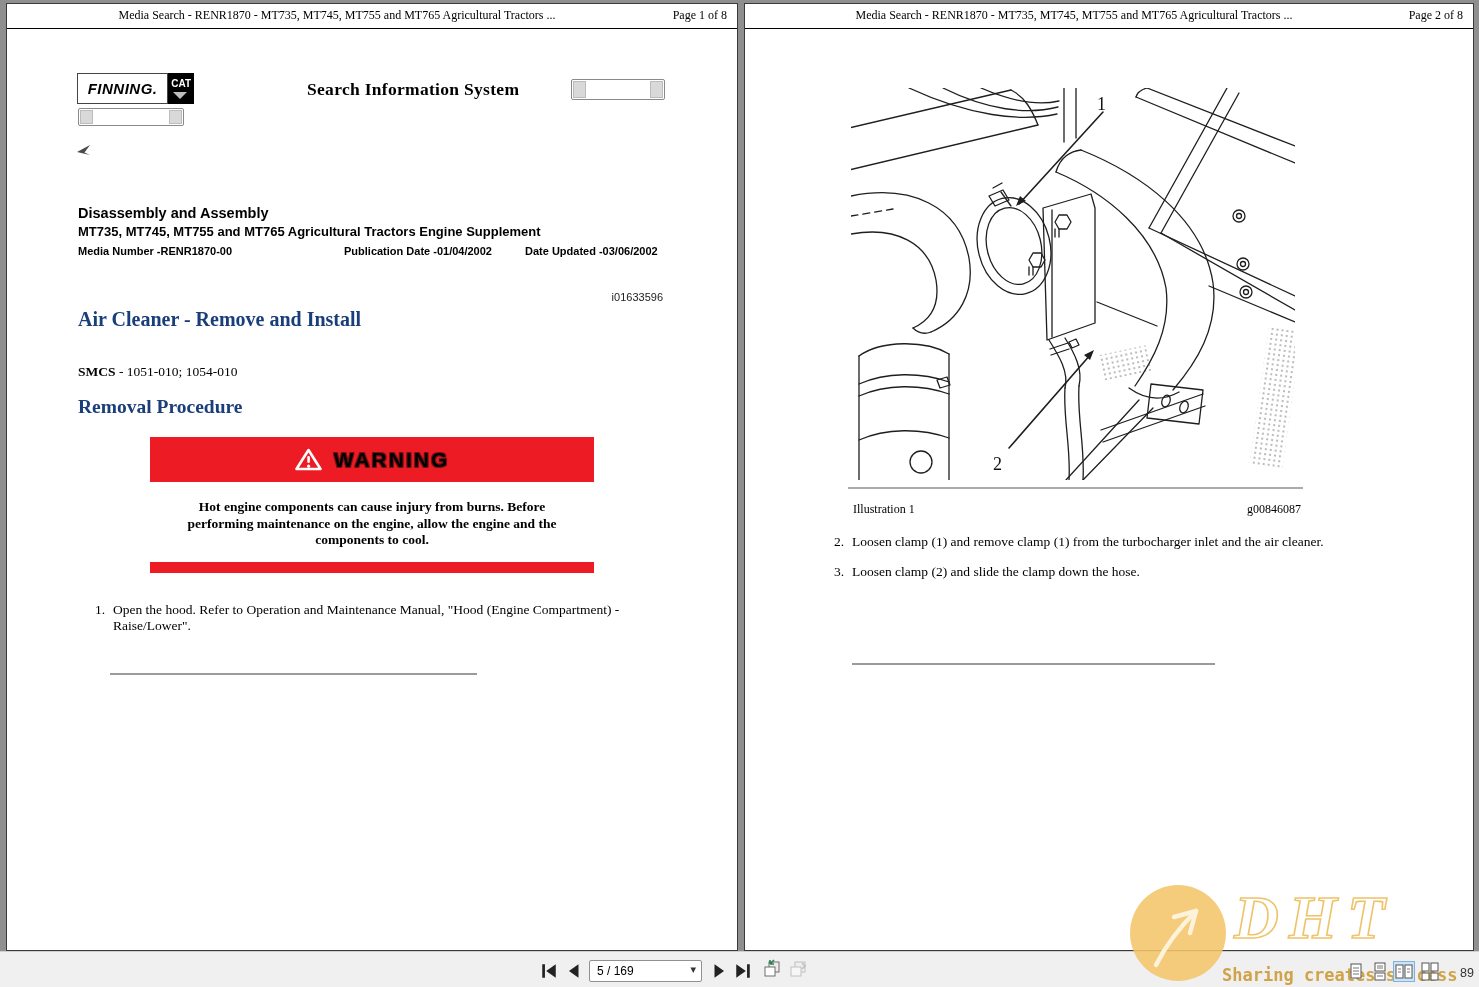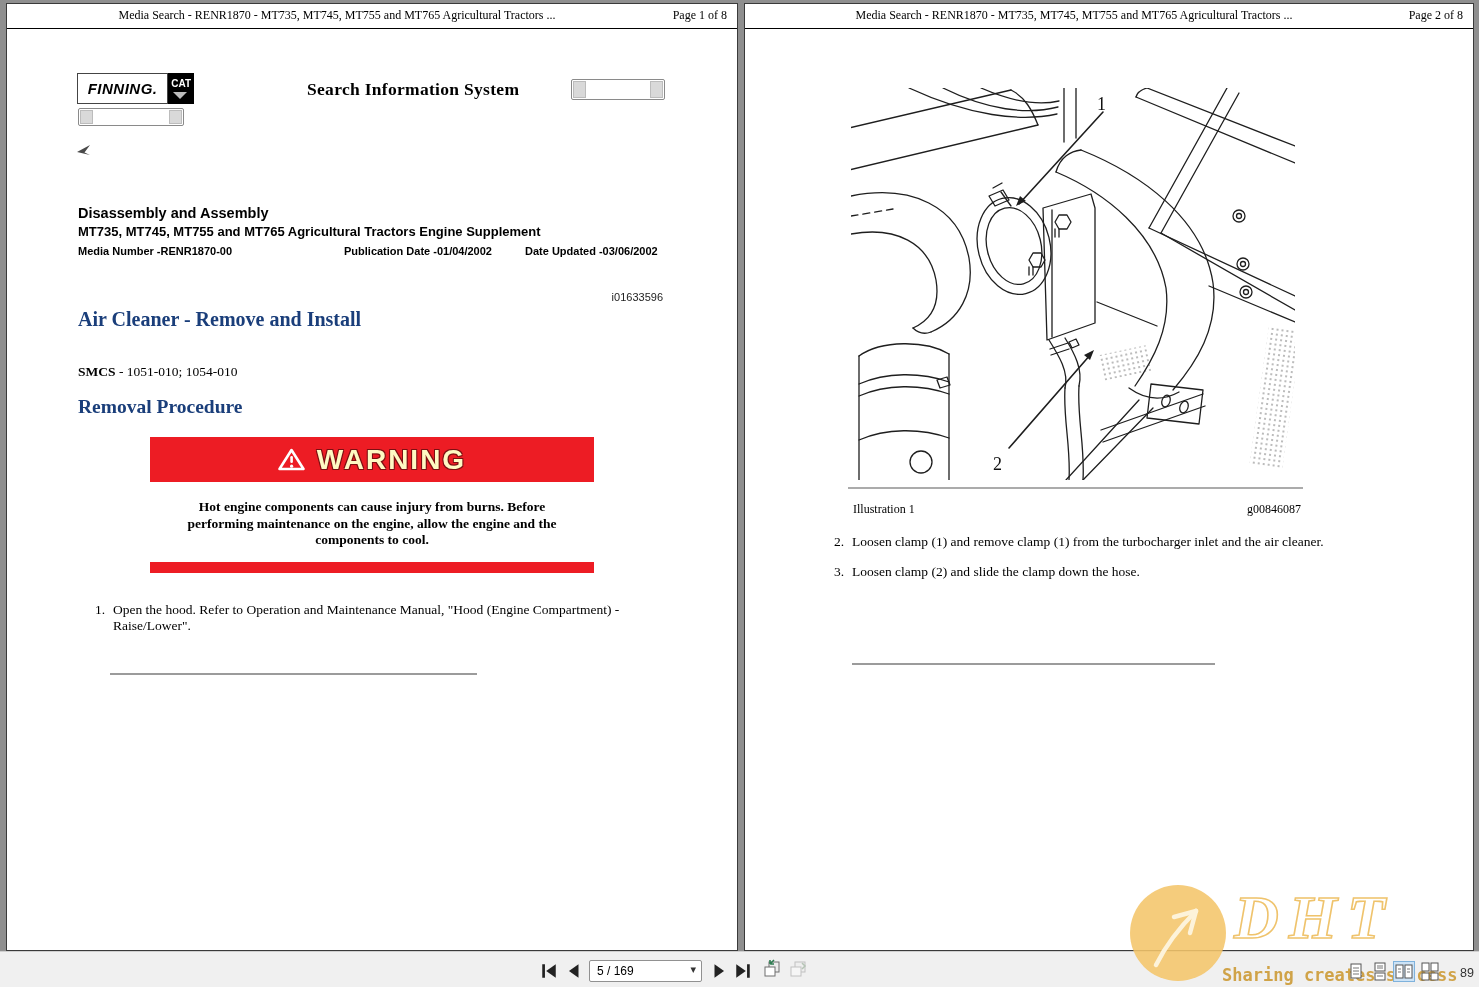--- a/index.html
+++ b/index.html
@@ -61,21 +61,21 @@
   .sec-title  { left:71px; top:304px; font-size:20px; }
   .proc-title { left:71px; top:392px; font-size:19.5px; }
   .smcs { left:71px; top:360px; font-size:13.5px; }
 
   
   .warnbox { left:143px; top:433px; width:444px; }
   .warnhead {
     height:45px; background:#ed1c24; display:flex; align-items:center; justify-content:center; gap:12px;
   }
   .warnlabel {
-    font-family:"Liberation Sans", sans-serif; font-weight:bold; font-size:28px; letter-spacing:2px; color:#fef9c3;
+    font-family:"Liberation Sans", sans-serif; font-weight:bold; font-size:21px; letter-spacing:2px; color:#000000;
     text-shadow:1px 1px 0 #7c0f12, -1px 1px 0 #7c0f12, 1px -1px 0 #7c0f12, -1px -1px 0 #7c0f12;
     text-align:center;
   }
   .warnbody {
     padding:17px 22px 13px 22px; text-align:center; font-weight:bold; font-size:13.5px; line-height:16.5px;
   }
   .warnbar { height:11px; background:#ed1c24; }
 
   .stepnum  { font-size:13.5px; }
   .steptext { font-size:13.5px; line-height:16px; }

